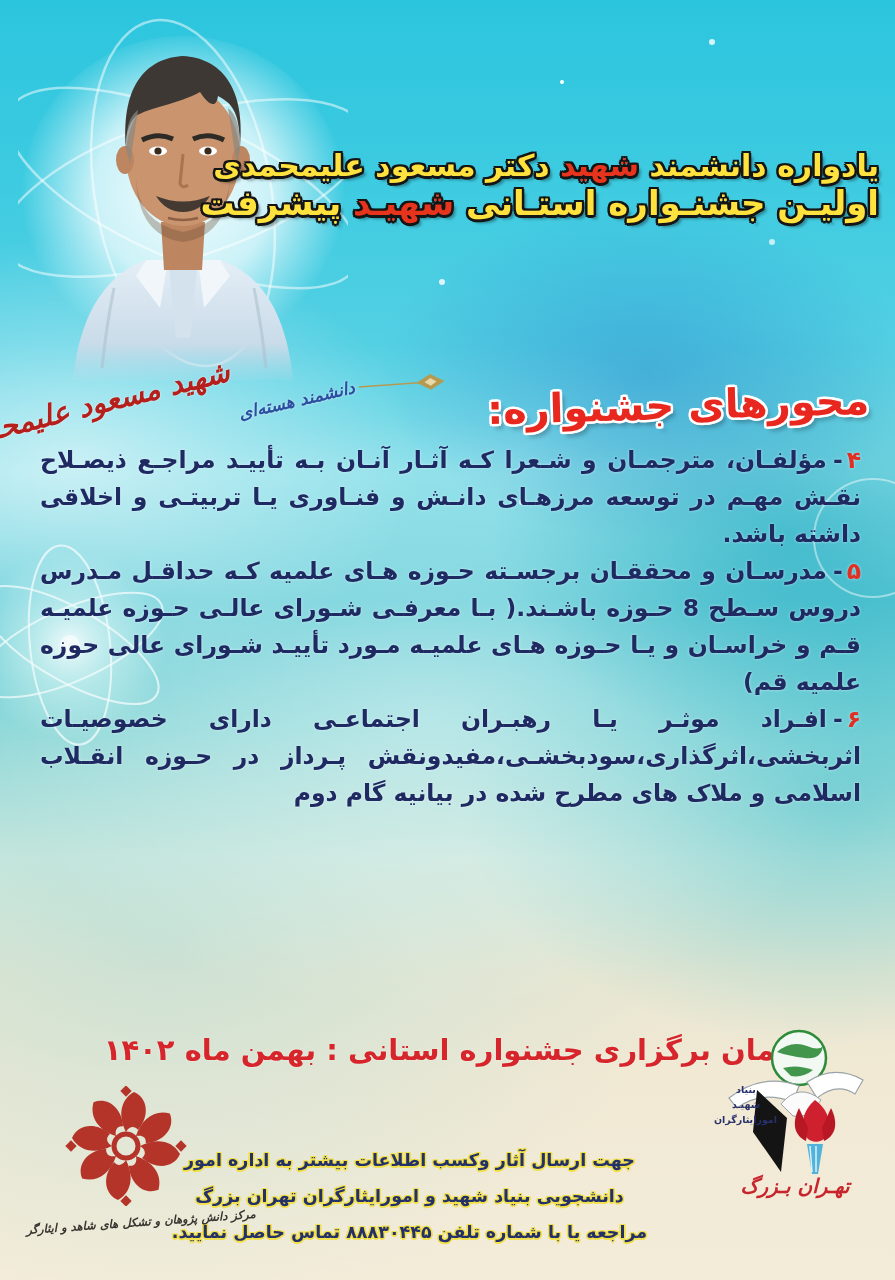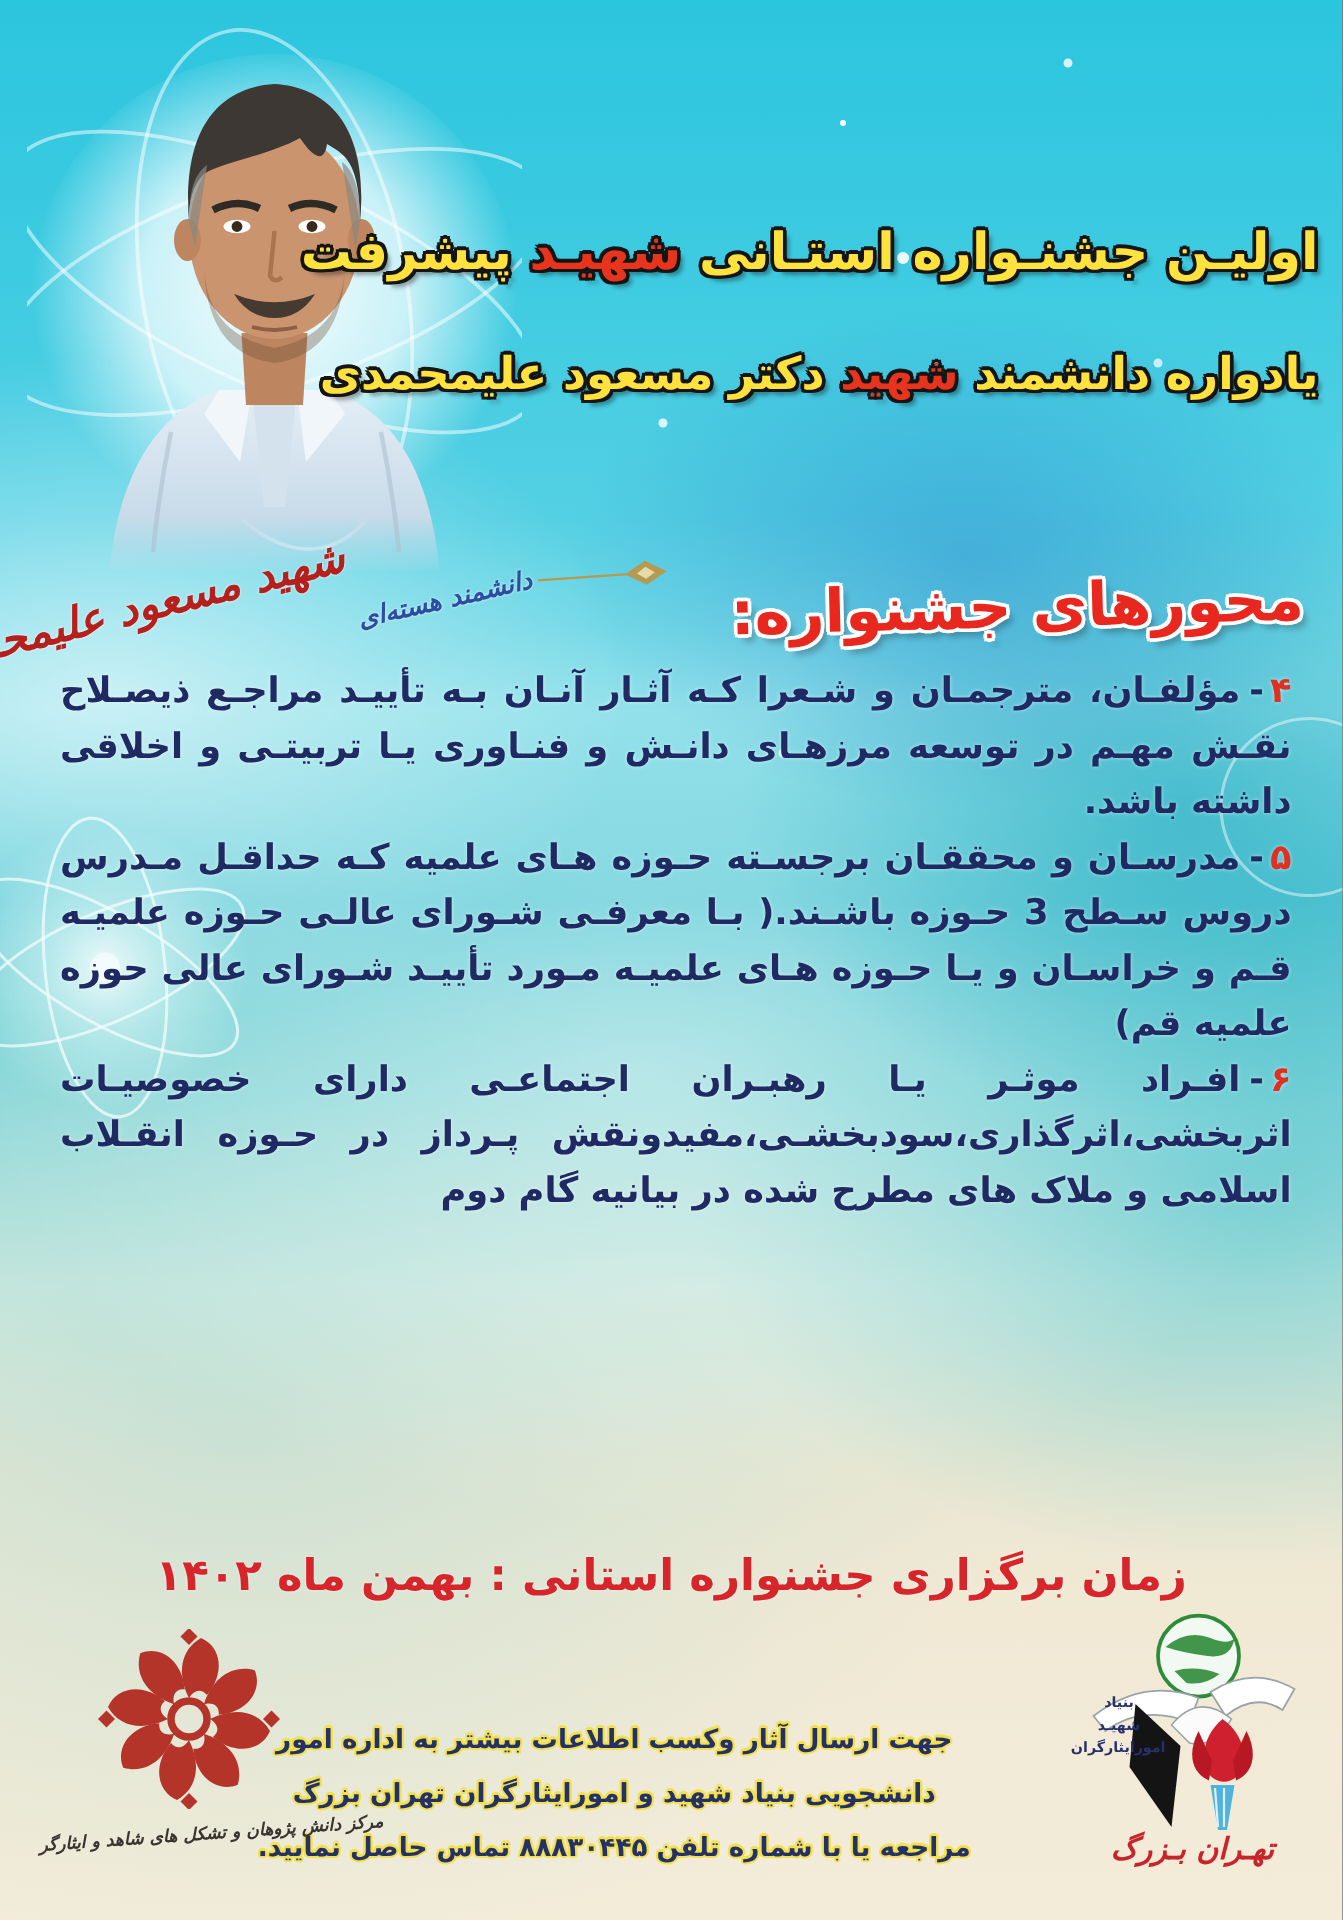--- a/index.html
+++ b/index.html
@@ -70,21 +70,21 @@
   .contact { position:absolute; top:1142px; left:0; right:0; z-index:3; text-align:center;
     direction:rtl; transform:translateX(-38px); }
   .contact-line { font-size:17.5px; font-weight:bold; color:#243168; line-height:36px; white-space:nowrap;
     text-shadow:
       1.5px 0 0 #f2e04c, -1.5px 0 0 #f2e04c, 0 1.5px 0 #f2e04c, 0 -1.5px 0 #f2e04c,
       1.2px 1.2px 0 #f2e04c, -1.2px -1.2px 0 #f2e04c, 1.2px -1.2px 0 #f2e04c, -1.2px 1.2px 0 #f2e04c; }
   
   .logo-left { position:absolute; left:26px; top:1086px; width:200px; z-index:3; text-align:center; }
   .logo-left .caption { margin-top:6px; font-size:11.5px; font-style:italic; font-weight:bold;
     color:#3a3430; transform:rotate(-4deg); white-space:nowrap; }
-  .logo-right { position:absolute; right:16px; top:1070px; width:168px; height:200px; z-index:3;text-decoration:underline; }
+  .logo-right { position:absolute; right:16px; top:1024px; width:168px; height:200px; z-index:3;text-decoration:underline; }
   .logo-right .org { position:absolute; right:102px; top:58px; width:62px; text-align:center;
     font-size:9.5px; font-weight:bold; color:#27306b; line-height:15px; direction:rtl; }
   .logo-right .city { position:absolute; left:0; right:0; top:150px; text-align:center;
     font-size:20px; font-weight:bold; font-style:italic; color:#c8242b; direction:rtl; }
 </style>
 </head>
 <body>
 
 <div class="poster">
 
@@ -159,29 +159,29 @@
 
     <path d="M165,146 L162,176 Q165,181 170,177" stroke="#a9744f" stroke-width="3" fill="none"></path>
 
     <path d="M138,188 Q165,199 192,188 Q182,204 165,204 Q148,204 138,188 Z" fill="#443a32"></path>
     <path d="M150,210 Q165,214 180,210" stroke="#8f5f43" stroke-width="2.5" fill="none"></path>
 
     <path d="M118,170 Q120,215 165,224 Q210,215 212,170 Q210,228 165,234 Q120,228 118,170 Z" fill="#6e503a" opacity="0.35"></path>
   </svg>
 
   <div class="title-block rtl">
+    <div class="title-line l2">
+      <span>یادواره دانشمند</span>
+      <span class="title-red">شهید</span>
+      <span>دکتر مسعود علیمحمدی</span>
+    </div>
     <div class="title-line l1">
       <span>اولیـن جشنـواره استـانی</span>
       <span class="title-red">شهیـد</span>
       <span>پیشرفت</span>
-    </div>
-    <div class="title-line l2">
-      <span>یادواره دانشمند</span>
-      <span class="title-red">شهید</span>
-      <span>دکتر مسعود علیمحمدی</span>
     </div>
   </div>
 
   <div class="sig">
     <svg class="line-orn" width="92" height="40" viewBox="0 0 92 40">
       <line x1="0" y1="20" x2="60" y2="20" stroke="#b59a52" stroke-width="1.5"></line>
       <path d="M58,20 L72,12 L86,20 L72,28 Z" fill="#b59a52"></path>
       <path d="M66,20 L72,16 L78,20 L72,24 Z" fill="#e7d9a8"></path>
     </svg>
     <span class="sig-blue">دانشمند هسته‌ای</span>
@@ -189,21 +189,21 @@
 
   </div>
 
   <div class="section-heading">محورهای جشنواره:</div>
 
   <div class="themes">
     <p class="theme">
       <span class="num">۴</span><span class="sep">-</span><span>مؤلفـان، مترجمـان و شـعرا کـه آثـار آنـان بـه تأییـد مراجـع ذیصـلاح نقـش مهـم در توسعه مرزهـای دانـش و فنـاوری یـا تربیتـی و اخلاقی داشته باشد.</span>
     </p>
     <p class="theme">
-      <span class="num">۵</span><span class="sep">-</span><span>مدرسـان و محققـان برجسـته حـوزه هـای علمیه کـه حداقـل مـدرس دروس سـطح 3 حـوزه باشـند.( بـا معرفـی شـورای عالـی حـوزه علمیـه قـم و خراسـان و یـا حـوزه هـای علمیـه مـورد تأییـد شـورای عالی حوزه علمیه قم)</span>
+      <span class="num">۵</span><span class="sep">-</span><span>مدرسـان و محققـان برجسـته حـوزه هـای علمیه کـه حداقـل مـدرس دروس سـطح 8 حـوزه باشـند.( بـا معرفـی شـورای عالـی حـوزه علمیـه قـم و خراسـان و یـا حـوزه هـای علمیـه مـورد تأییـد شـورای عالی حوزه علمیه قم)</span>
     </p>
     <p class="theme">
       <span class="num">۶</span><span class="sep">-</span><span>افـراد موثـر یـا رهبـران اجتماعـی دارای خصوصیـات اثربخشی،اثرگذاری،سودبخشـی،مفیدونقش پـرداز در حـوزه انقـلاب اسلامی و ملاک های مطرح شده در بیانیه گام دوم</span>
     </p>
   </div>
 
   <div class="deadlines">
     <div class="deadline-line">زمان برگزاری جشنواره استانی : بهمن ماه ۱۴۰۲</div>
   </div>
 

